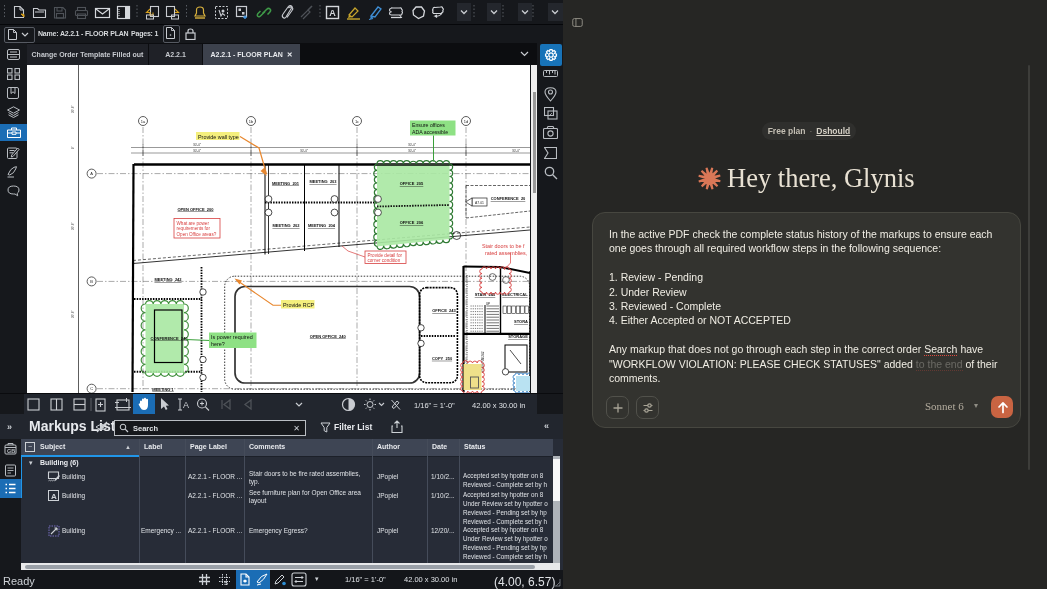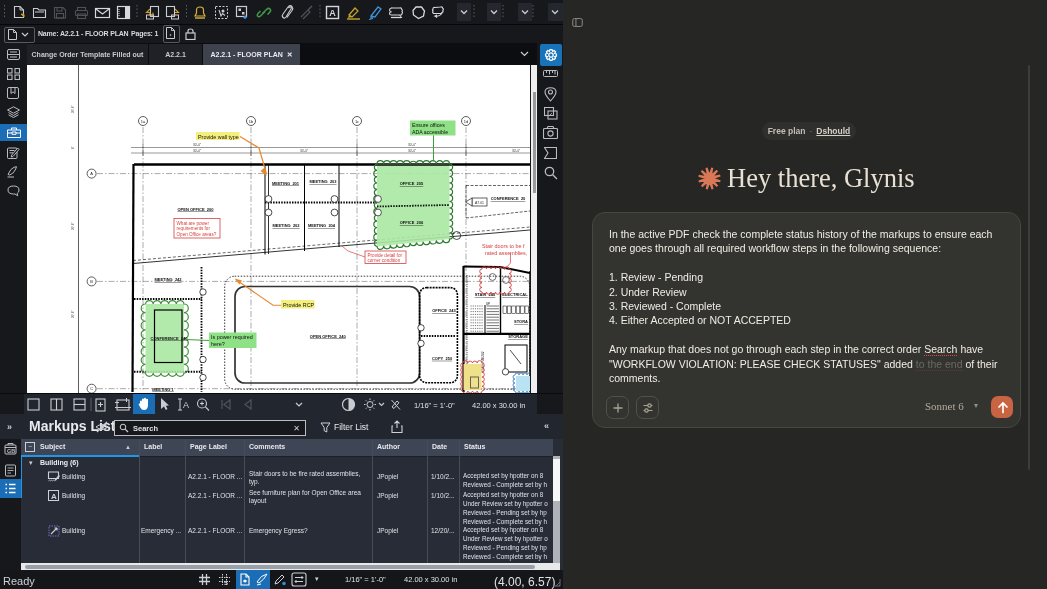--- a/index.html
+++ b/index.html
@@ -585,21 +585,21 @@
         <svg width="10" height="10" viewBox="0 0 10 10" style="margin-left:4px;">
               <circle cx="4" cy="4" r="2.8" fill="none" stroke="#cdd1d6" stroke-width="1"></circle>
               <line x1="6.2" y1="6.2" x2="9" y2="9" stroke="#cdd1d6" stroke-width="1.2"></line>
             </svg>
         <span style="color:#dfe2e6;font-size:7.5px;font-weight:bold;margin-left:4px;">Search</span>
         <span style="color:#cdd1d6;font-size:8px;margin-left:auto;margin-right:5px;">✕</span>
       </div>
       <svg class="abs" style="left:320px;top:8px;" width="11" height="11" viewBox="0 0 11 11">
             <path d="M1 1 L10 1 L6.8 5.5 L6.8 10 L4.2 8.7 L4.2 5.5 Z" fill="none" stroke="#cdd1d6" stroke-width="1"></path>
           </svg>
-      <div class="abs" style="left:334px;top:8px;color:#e8eaee;font-size:8.5px;font-weight:normal;">Filter List</div>
+      <div class="abs" style="left:334px;top:8px;color:#e8eaee;font-size:8.5px;font-weight:bold;">Filter List</div>
       <svg class="abs" style="left:391px;top:6px;" width="12" height="14" viewBox="0 0 12 14">
             <path d="M6 1 L6 8 M3.5 3.5 L6 1 L8.5 3.5 M2 6 L1 6 L1 12.5 L11 12.5 L11 6 L10 6" fill="none" stroke="#cdd1d6" stroke-width="1.1"></path>
           </svg>
       <div class="abs" style="left:544px;top:7px;color:#cdd1d6;font-size:9px;font-weight:bold;">«</div>
     </div>
     <div class="abs" style="left:20.5px;top:42.5px;width:1.5px;height:41px;background:#2196e8;z-index:5;"></div>
 
     <div class="abs" style="left:0;top:25px;width:21px;height:131px;background:#16181c;">
       <svg class="abs" style="left:4px;top:3px;" width="13" height="13" viewBox="0 0 13 13">
             <rect x="1" y="3" width="11" height="9" rx="1" fill="none" stroke="#b9bdc2" stroke-width="1"></rect>

